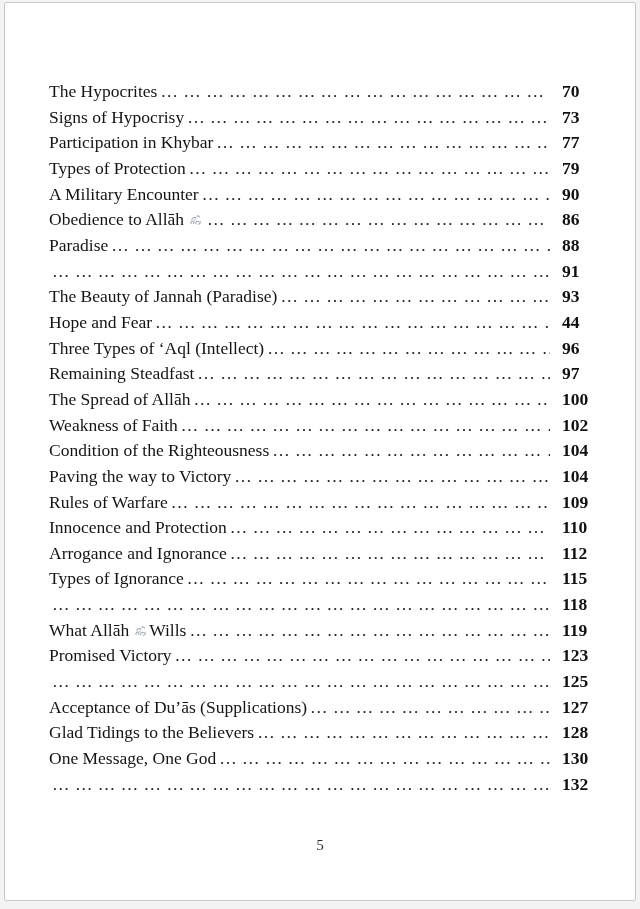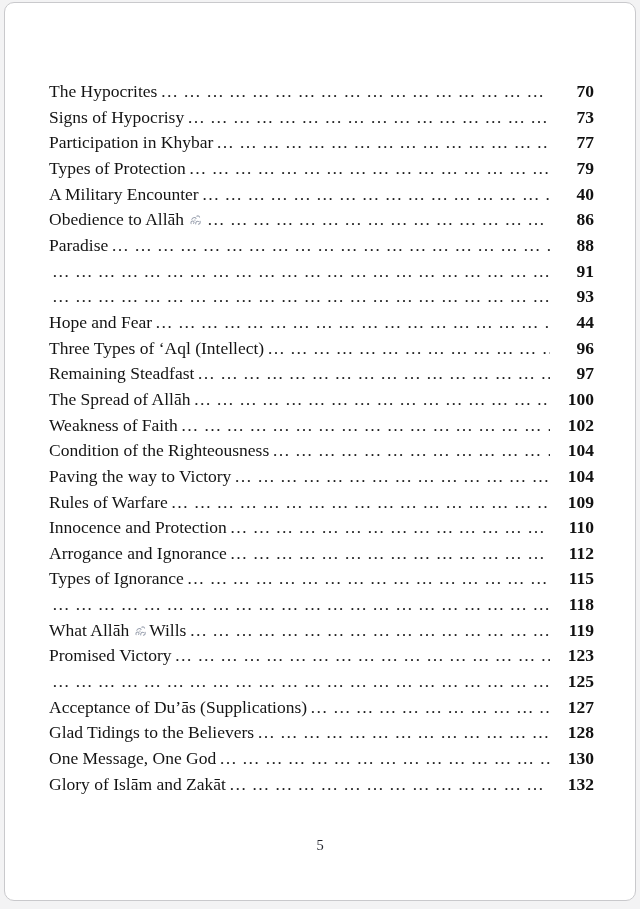--- a/index.html
+++ b/index.html
@@ -8,21 +8,21 @@
     background: #f3f3f4;
     overflow: hidden;
   }
   .page {
     position: absolute;
     left: 4px; top: 2px;
     width: 632px; height: 899px;
     box-sizing: border-box;
     background: #ffffff;
     border: 1px solid #c9c9cc;
-    border-radius: 10px;
+    border-radius: 2px;
   }
   .toc {
     position: absolute;
     left: 44px; top: 76px;
     width: 545px;
   }
   .row {
     display: flex;
     align-items: baseline;
     line-height: 25.66px;
@@ -38,21 +38,20 @@
     margin-left: 3px;
     letter-spacing: 0.5px;
     color: #1c1c1c;
   }
   .pnum {
     flex: 0 0 44px;
     box-sizing: border-box;
     padding-left: 12px;
     font-weight: bold;
     color: #111;
-    text-align: right;
   }
   .hon {
     flex: 0 0 auto;
     margin: 0 2px 0 5px;
     align-self: center;
     filter: blur(0.3px);
     display: inline-flex;
   }
   .footer {
     position: absolute;
@@ -94,21 +93,21 @@
     <span class="t">Types of Protection</span>
 
     <span class="leader">… … … … … … … … … … … … … … … … … … … … … … … … … … … … … … … … … … … … … … … … … … … … … … … … </span>
     <span class="pnum">79</span>
   </div>
 
   <div class="row">
     <span class="t">A Military Encounter</span>
 
     <span class="leader">… … … … … … … … … … … … … … … … … … … … … … … … … … … … … … … … … … … … … … … … … … … … … … … … </span>
-    <span class="pnum">40</span>
+    <span class="pnum">90</span>
   </div>
 
   <div class="row">
     <span class="t">Obedience to Allāh</span>
     <span class="hon">
       <svg width="13" height="12" viewBox="0 0 14 13" aria-hidden="true">
         <g stroke="#8b93a3" fill="none" stroke-width="1.1" stroke-linecap="round" opacity="0.85">
           <path d="M2.2 10.5 C1.6 8.6 2.8 7.4 4.2 7.6 C5.6 7.8 5.9 9.4 4.8 10.2"></path>
           <path d="M3 5.8 C4.2 3.4 6.8 3.2 7.6 4.8"></path>
           <path d="M7.2 10.8 C7 8.2 9.2 7.2 10.6 8.2"></path>
@@ -130,20 +129,21 @@
     <span class="pnum">88</span>
   </div>
 
   <div class="row">
 
     <span class="leader">… … … … … … … … … … … … … … … … … … … … … … … … … … … … … … … … … … … … … … … … … … … … … … … … </span>
     <span class="pnum">91</span>
   </div>
 
   <div class="row">
+    <span class="t">The Beauty of Jannah (Paradise)</span>
 
     <span class="leader">… … … … … … … … … … … … … … … … … … … … … … … … … … … … … … … … … … … … … … … … … … … … … … … … </span>
     <span class="pnum">93</span>
   </div>
 
   <div class="row">
     <span class="t">Hope and Fear</span>
 
     <span class="leader">… … … … … … … … … … … … … … … … … … … … … … … … … … … … … … … … … … … … … … … … … … … … … … … … </span>
     <span class="pnum">44</span>
@@ -272,20 +272,19 @@
   </div>
 
   <div class="row">
     <span class="t">One Message, One God</span>
 
     <span class="leader">… … … … … … … … … … … … … … … … … … … … … … … … … … … … … … … … … … … … … … … … … … … … … … … … </span>
     <span class="pnum">130</span>
   </div>
 
   <div class="row">
-    <span class="t">Glory of Islām and Zakāt</span>
 
     <span class="leader">… … … … … … … … … … … … … … … … … … … … … … … … … … … … … … … … … … … … … … … … … … … … … … … … </span>
     <span class="pnum">132</span>
   </div>
 </div>
   <div class="footer">5</div>
 </div>
 
 </body></html>

